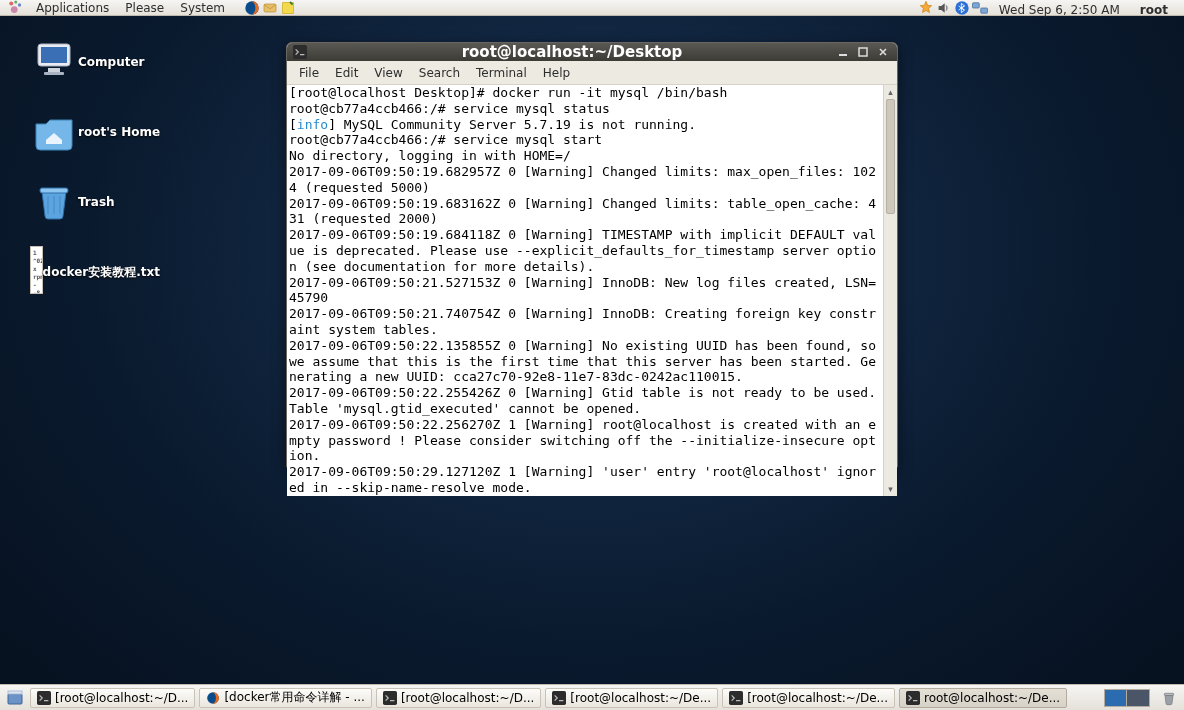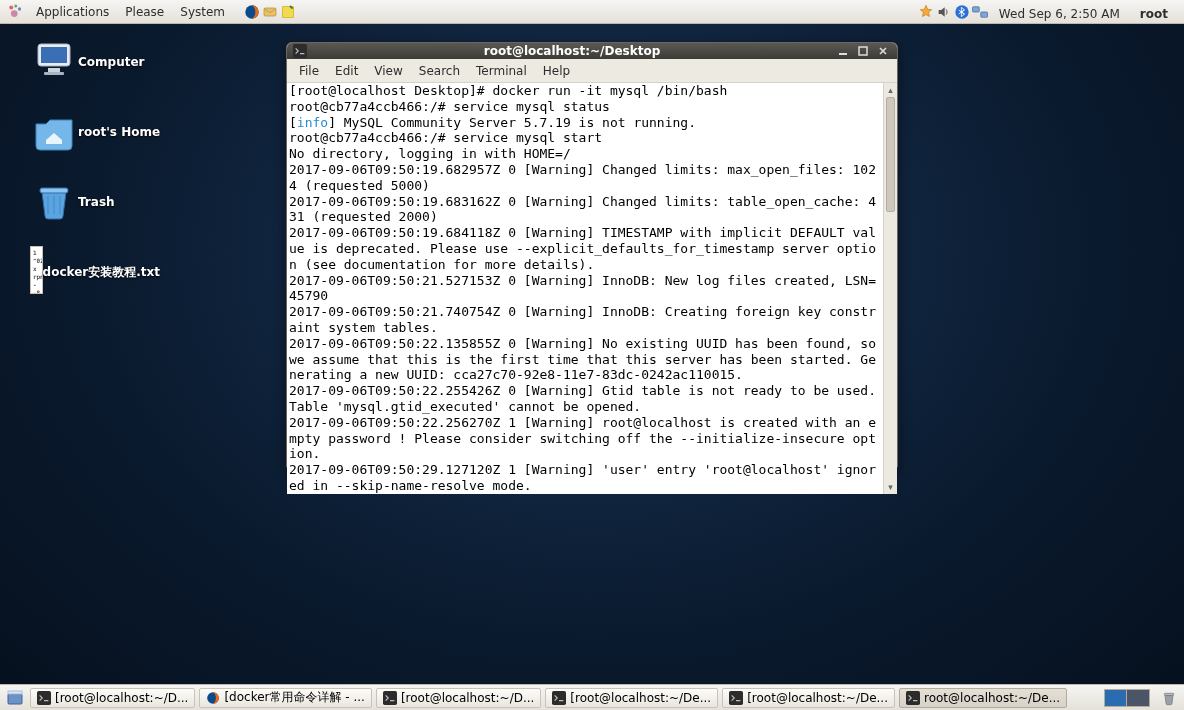--- a/index.html
+++ b/index.html
@@ -5,21 +5,21 @@
 * { margin: 0; padding: 0; box-sizing: border-box; }
 body {
   width: 1184px; height: 710px;
   font-family: "DejaVu Sans", "Liberation Sans", sans-serif;
   font-size: 12px;
   background: radial-gradient(ellipse at center 35%, #1a3558 0%, #0a1a2e 60%, #06101e 100%);
   overflow: hidden; position: relative; color: #000;
 }
 
 .panel-top {
-  position: absolute; top:0; left:0; right:0; height:24px;
+  position: absolute; top:0; left:0; right:0; height:16px;
   background: linear-gradient(#f6f5f3,#e5e1da);
   border-bottom:1px solid #bfb8ac;
   display:flex; align-items:center; padding:0 6px; color:#2e2e2e;
 }
 .panel-top .menu-item { padding:0 8px; line-height:24px; cursor:default; }
 .panel-top .left { display:flex; align-items:center; }
 .panel-top .right { margin-left:auto; display:flex; align-items:flex-end; }
 .logo { width:18px;height:18px;margin-right:4px;display:flex;align-items:center;justify-content:center; }
 .tray-icon { width:18px;height:18px;display:flex;align-items:center;justify-content:center; }
 .clock { padding:0 10px; }
@@ -33,21 +33,21 @@
 
 .window {
   position:absolute; left:286px; top:42px; width:612px; height:426px;
   background:#efece5; border:1px solid #6b6760; border-radius:6px 6px 2px 2px;
   box-shadow:0 4px 14px rgba(0,0,0,.5);
   display:flex; flex-direction:column;
 }
 .titlebar {
   height:22px; background:linear-gradient(#5a5853,#3d3b36);
   border-radius:5px 5px 0 0; color:#fff; display:flex; align-items:center;
-  padding:0 6px; font-weight:bold; font-size:12px;
+  padding:0 6px; font-weight:bold; font-size:15px;
 }
 .titlebar .tl-icon { width:14px;height:14px;margin-right:6px; }
 .titlebar .title { flex:1; text-align:center; }
 .titlebar .win-btn { width:16px;height:16px;margin-left:4px;display:flex;align-items:center;justify-content:center;border-radius:2px;cursor:default; }
 .menubar { height:24px; background:#edeae2; border-bottom:1px solid #d7d2c8; display:flex; align-items:center; padding:0 4px; }
 .menubar .m { padding:0 8px; line-height:24px; cursor:default; color:#2e2e2e; }
 .term-area { flex:1; display:flex; background:#ffffff; }
 .term {
   flex:1; font-family:"DejaVu Sans Mono","Liberation Mono",monospace;
   font-size:13px; line-height:15.8px; color:#000; white-space:pre-wrap; word-break:break-all;

